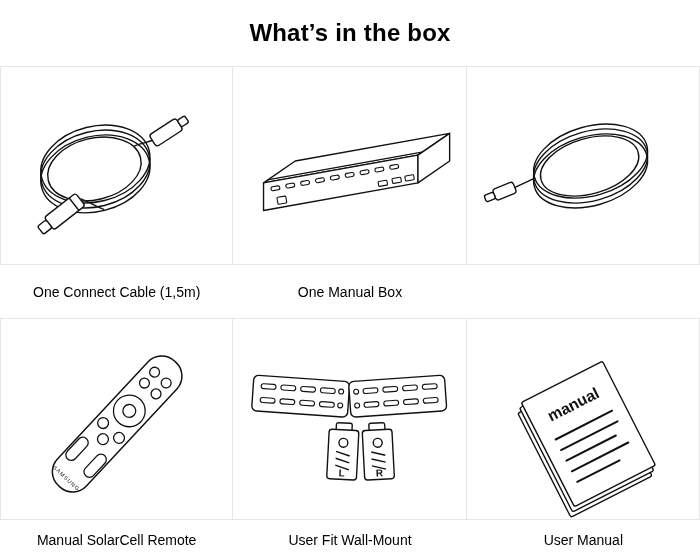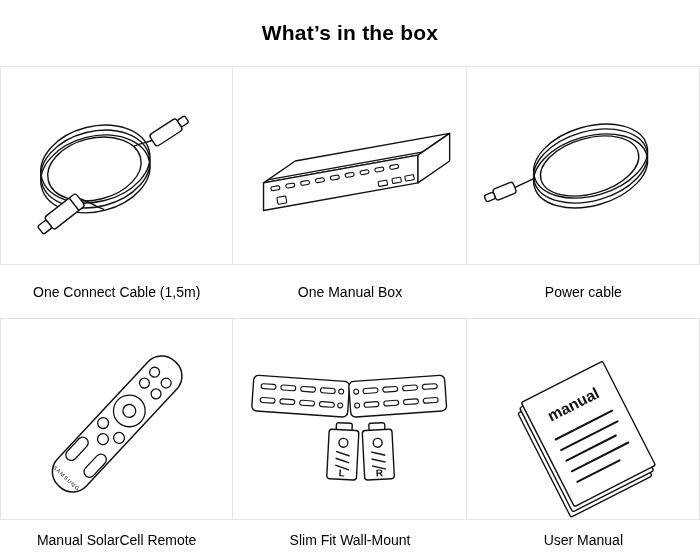--- a/index.html
+++ b/index.html
@@ -3,21 +3,21 @@
 <meta charset="utf-8">
 <style>
   html,body{margin:0;padding:0;}
   body{
     width:700px;height:560px;background:#ffffff;color:#000;
     font-family:"Liberation Sans","DejaVu Sans",sans-serif;
     overflow:hidden;
   }
   .title{
     height:66px;display:flex;align-items:center;justify-content:center;
-    font-size:21px;font-weight:bold;letter-spacing:.2px;
+    font-size:24px;font-weight:bold;letter-spacing:.2px;
   }
   .art-row{display:grid;grid-template-columns:1fr 1fr 1fr;}
   .art{
     box-sizing:border-box;height:199px;background:#fff;
     border:1px solid #e6e6e6;border-left:none;
     display:flex;align-items:center;justify-content:center;overflow:hidden;
   }
   .art:first-child{border-left:1px solid #e6e6e6;}
   .art-row.r2 .art{height:202px;}
   .label-row{display:grid;grid-template-columns:1fr 1fr 1fr;}
@@ -102,21 +102,20 @@
           <rect x="26" y="119" width="22" height="12" rx="3"></rect>
           <rect x="16" y="121.5" width="10" height="7" rx="2"></rect>
         </g>
       </svg>
     </div>
   </div>
 
   <div class="label-row l1">
     <div class="label">One Connect Cable (1,5m)</div>
     <div class="label">One Manual Box</div>
-    <div class="label">Power cable</div>
   </div>
 
   <div class="art-row r2">
 
     <div class="art">
       <svg viewBox="0 0 233 202" preserveAspectRatio="xMidYMid meet">
         <g transform="rotate(43 117 106)">
           <rect x="97" y="20" width="40" height="172" rx="19" fill="#fff" stroke="#111" stroke-width="1.5"></rect>
           <g fill="none" stroke="#111" stroke-width="1.3">
             <circle cx="109" cy="42" r="5"></circle>
@@ -201,17 +200,17 @@
             <line x1="90" y1="143" x2="154" y2="143"></line>
             <line x1="90" y1="155" x2="138" y2="155"></line>
           </g>
         </g>
       </svg>
     </div>
   </div>
 
   <div class="label-row l2">
     <div class="label">Manual SolarCell Remote</div>
-    <div class="label">Slim Fit Wall-Mount</div>
+    <div class="label">User Fit Wall-Mount</div>
     <div class="label">User Manual</div>
   </div>
 
 </div>
 
 </body></html>

